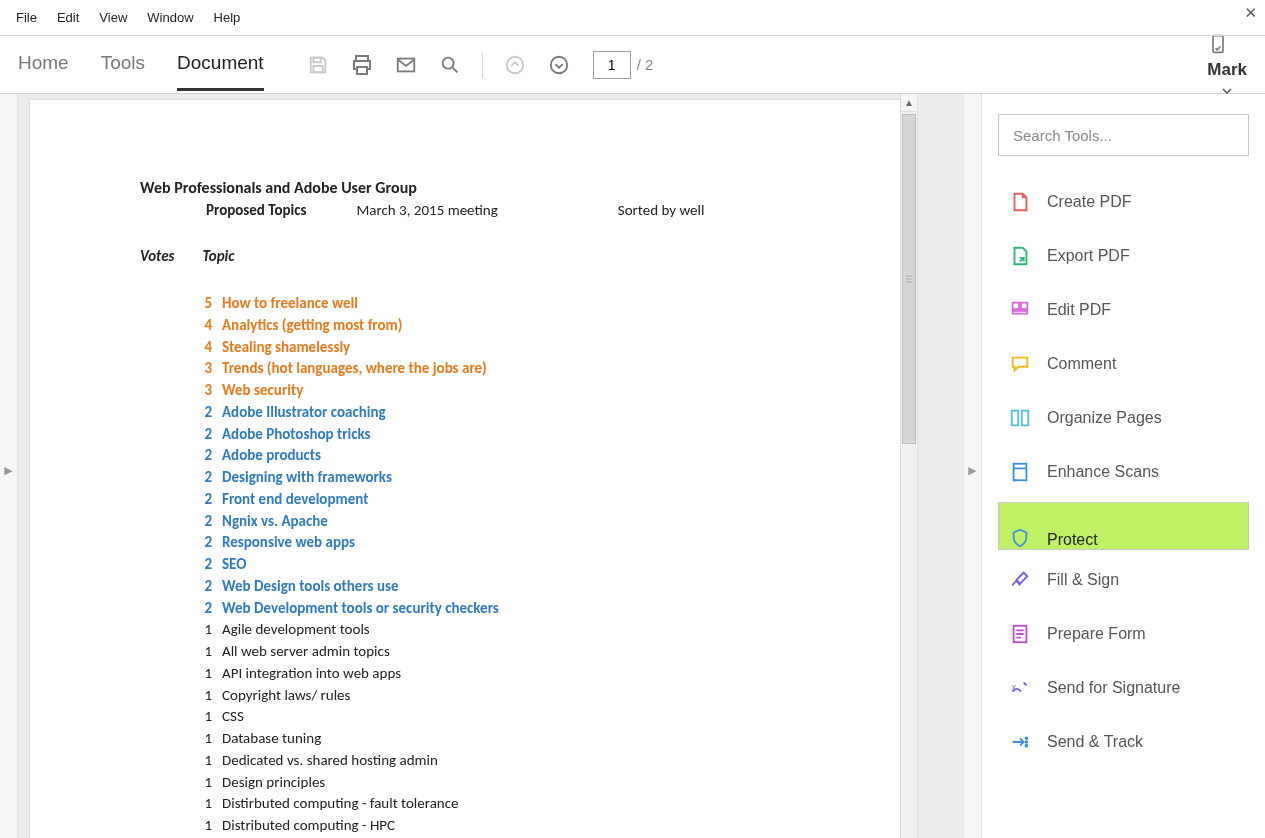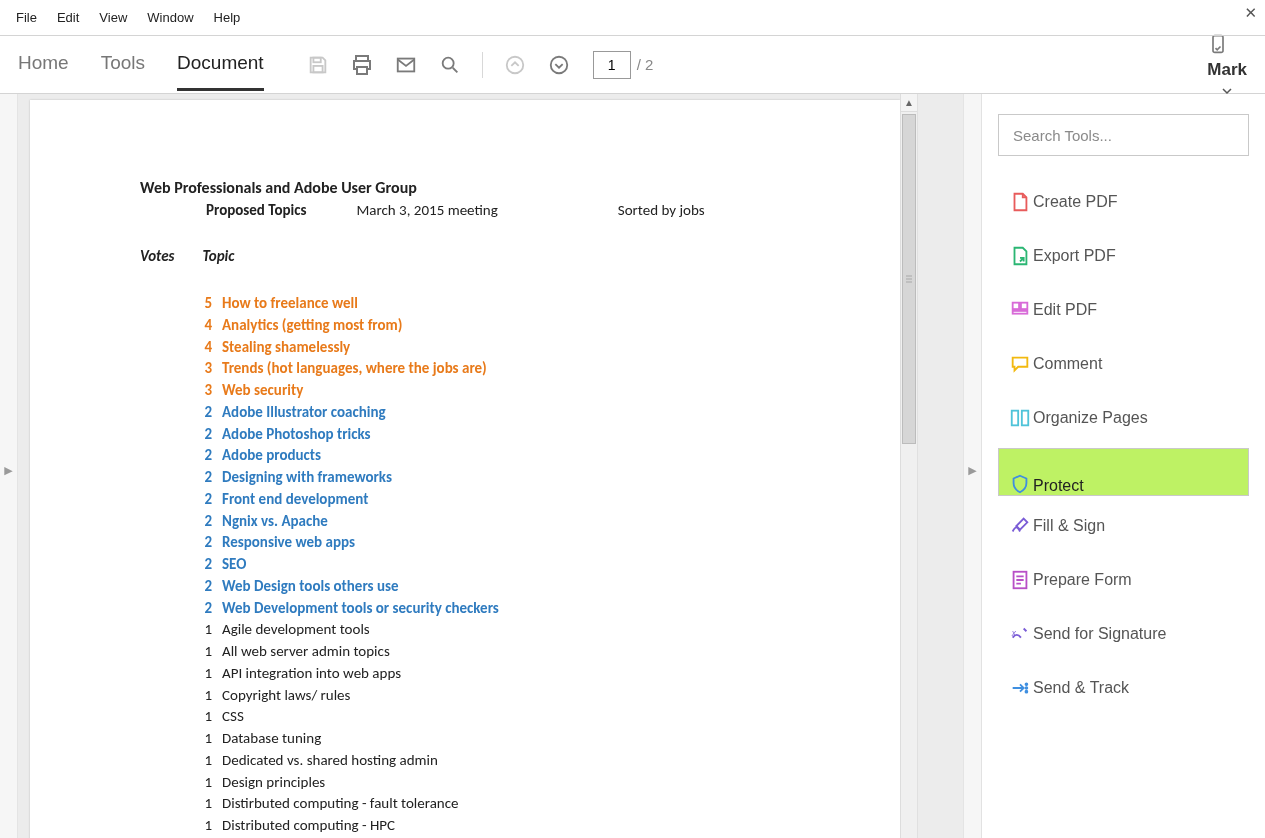--- a/index.html
+++ b/index.html
@@ -41,21 +41,21 @@
 
 .vscroll { width: 18px; background: #f0f0f0; border-left: 1px solid #ddd; border-right: 1px solid #e0e0e0; position: relative; }
 .vscroll .arrow { height: 18px; display: flex; align-items: center; justify-content: center; color: #666; font-size: 10px; background: #f4f4f4; border-bottom: 1px solid #ddd; }
 .vscroll .thumb { position: absolute; top: 20px; left: 1px; right: 1px; height: 330px; background: #d6d6d6; border: 1px solid #bcbcbc; }
 .vscroll .thumb .grip { position: absolute; top: 50%; left: 3px; right: 3px; transform: translateY(-50%); }
 .vscroll .thumb .grip div { height: 1px; background: #a8a8a8; margin: 2px 0; }
 
 .rightpanel { width: 284px; border-left: 1px solid #e2e2e2; padding: 20px 16px 0 16px; background: #fff; }
 .rightpanel .search { display: block; width: 100%; height: 42px; border: 1px solid #c9c9c9; padding: 0 14px; font-size: 15px; color: #333; margin-bottom: 22px; font-family: inherit; }
 .rightpanel .search::placeholder { color: #8a8a8a; }
-.rightpanel .tool { display: flex; align-items: center; height: 48px; padding: 0 10px; gap: 2px; font-size: 16px; color: #555; cursor: pointer; border: 1px solid transparent; margin-bottom: 6px; }
+.rightpanel .tool { display: flex; align-items: center; height: 48px; padding: 0 10px; gap: 16px; font-size: 16px; color: #555; cursor: pointer; border: 1px solid transparent; margin-bottom: 6px; }
 .rightpanel .tool.selected { border: 1px solid #c9c9c9; color: #222; background: #bef264; align-items: flex-end; }
 .rightpanel .tool .ticon { width: 22px; height: 22px; display: flex; align-items: center; justify-content: center; }
 
 svg { display: block; }
 </style>
 </head>
 <body>
 
 <div class="menubar">
   <div id="menubar-items" style="display: flex;">
@@ -137,21 +137,21 @@
 <div class="main">
 
   <div class="left-handle">▶</div>
 
   <div class="doc-area">
     <div class="doc-page">
       <h1>Web Professionals and Adobe User Group</h1>
       <div class="subhead">
         <span class="lbl">Proposed Topics</span>
         <span>March 3, 2015 meeting</span>
-        <span style="margin-left:70px">Sorted by jobs</span>
+        <span style="margin-left:70px">Sorted by well</span>
       </div>
       <div class="colhead">
         <span>Votes</span>
         <span>Topic</span>
       </div>
       <div id="doc-rows">
           <div class="row orange">
             <span class="v">5</span>
             <span class="t">How to freelance well</span>
           </div>
@@ -313,20 +313,29 @@
         </div>
         <div class="tool">
           <span class="ticon">
             <svg width="22" height="22" viewBox="0 0 24 24" fill="none" stroke="#4fc3d9" stroke-width="2">
               <rect x="3" y="4" width="7" height="16"></rect>
               <rect x="14" y="4" width="7" height="16"></rect>
             </svg>
           </span>
           <span>Organize Pages</span>
         </div>
+        <div class="tool">
+          <span class="ticon">
+            <svg width="22" height="22" viewBox="0 0 24 24" fill="none" stroke="#3f8fe0" stroke-width="2">
+              <rect x="5" y="3" width="14" height="18"></rect>
+              <path d="M5 8h14M9 21l-4 0"></path>
+            </svg>
+          </span>
+          <span>Enhance Scans</span>
+        </div>
         <div class="tool selected">
           <span class="ticon">
             <svg width="22" height="22" viewBox="0 0 24 24" fill="none" stroke="#3f8fe0" stroke-width="2">
               <path d="M12 3l7 3v5c0 5-3 8-7 10-4-2-7-5-7-10V6z"></path>
             </svg>
           </span>
           <span>Protect</span>
         </div>
         <div class="tool">
           <span class="ticon">

